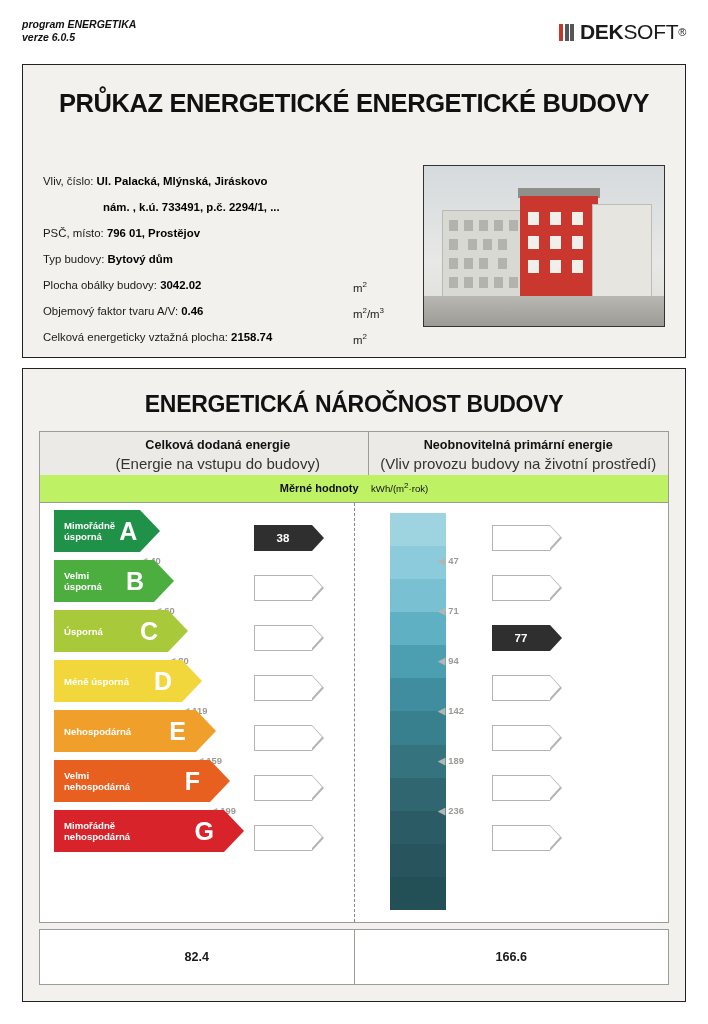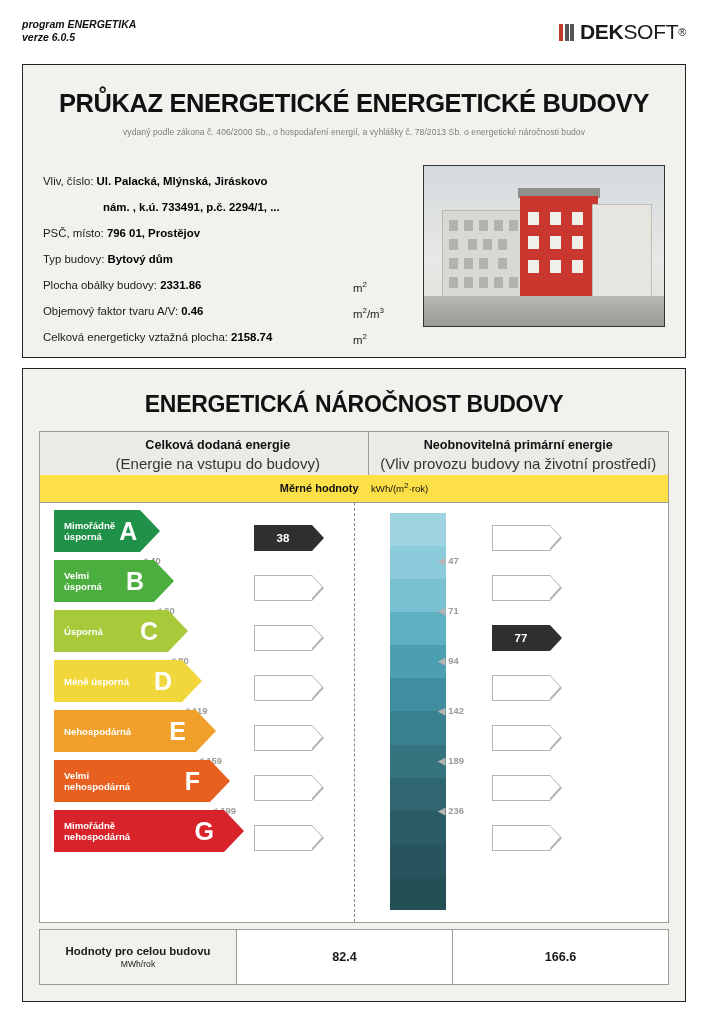--- a/index.html
+++ b/index.html
@@ -186,21 +186,21 @@
   .col-head-s {
     font-size: 15px; color: #333; margin-top: 3px;
   }
 
   .units-bar {
     position: absolute;
     top: 106px; left: 16px; right: 16px;
     height: 28px;
     border: 1px solid #9b9b97;
     border-top: none;
-    background: #fde047;
+    background: #bef264;
     text-align: center;
     box-sizing: border-box;
   }
   .units-bar .u1 {
     font-size: 11px; font-weight: bold; color: #111;
     line-height: 27px;
   }
   .units-bar .u2 {
     font-size: 9.6px; color: #111; margin-left: 8px;
   }
@@ -367,41 +367,40 @@
         <span class="lb1"></span><span class="lb2"></span><span class="lb3"></span>
       </span>
       <span class="logo-dek">DEK</span>
       <span class="logo-soft">SOFT</span>
       <span class="logo-reg">®</span>
     </div>
   </div>
 
   <div class="box" id="box-main">
     <div class="title-main">PRŮKAZ ENERGETICKÉ ENERGETICKÉ BUDOVY</div>
-    <div class="subtitle-main">vydaný podle zákona č. 406/2000 Sb., o hospodaření energií, a vyhlášky č. 78/2013 Sb. o energetické náročnosti budov</div>
 
     <div class="info-area">
       <div class="info-row">
         <span class="info-label">Vliv, číslo:</span>
         <span class="info-value">Ul. Palacká, Mlýnská, Jiráskovo</span>
       </div>
       <div class="info-row addr-line2">
         <span class="info-value">nám. , k.ú. 733491, p.č. 2294/1, ...</span>
       </div>
       <div class="info-row">
         <span class="info-label">PSČ, místo:</span>
         <span class="info-value">796 01, Prostějov</span>
       </div>
       <div class="info-row">
         <span class="info-label">Typ budovy:</span>
         <span class="info-value">Bytový dům</span>
       </div>
       <div class="info-row">
         <span class="info-label">Plocha obálky budovy:</span>
-        <span class="info-value">2331.86</span>
+        <span class="info-value">3042.02</span>
         <span class="info-unit" style="position:absolute;left:310px;">m<span class="u-sup">2</span></span>
       </div>
       <div class="info-row">
         <span class="info-label">Objemový faktor tvaru A/V:</span>
         <span class="info-value">0.46</span>
         <span class="info-unit" style="position:absolute;left:310px;">m<span class="u-sup">2</span>/m<span class="u-sup">3</span></span>
       </div>
       <div class="info-row">
         <span class="info-label">Celková energeticky vztažná plocha:</span>
         <span class="info-value">2158.74</span>
@@ -600,21 +599,17 @@
             <div class="tag-tipwrap"></div>
           </div>
           <div class="tag tag-empty" style="left: 452px; top: 322px;">
             <div class="tag-body" style="width: 58px;"></div>
             <div class="tag-tipwrap"></div>
           </div>
         </div>
     </div>
 
     <div class="totals">
-      <div class="totals-label">
-        <div class="t1">Hodnoty pro celou budovu</div>
-        <div class="t2">MWh/rok</div>
-      </div>
       <div class="totals-val">82.4</div>
       <div class="totals-val">166.6</div>
     </div>
   </div>
 </div>
 
 </body></html>

